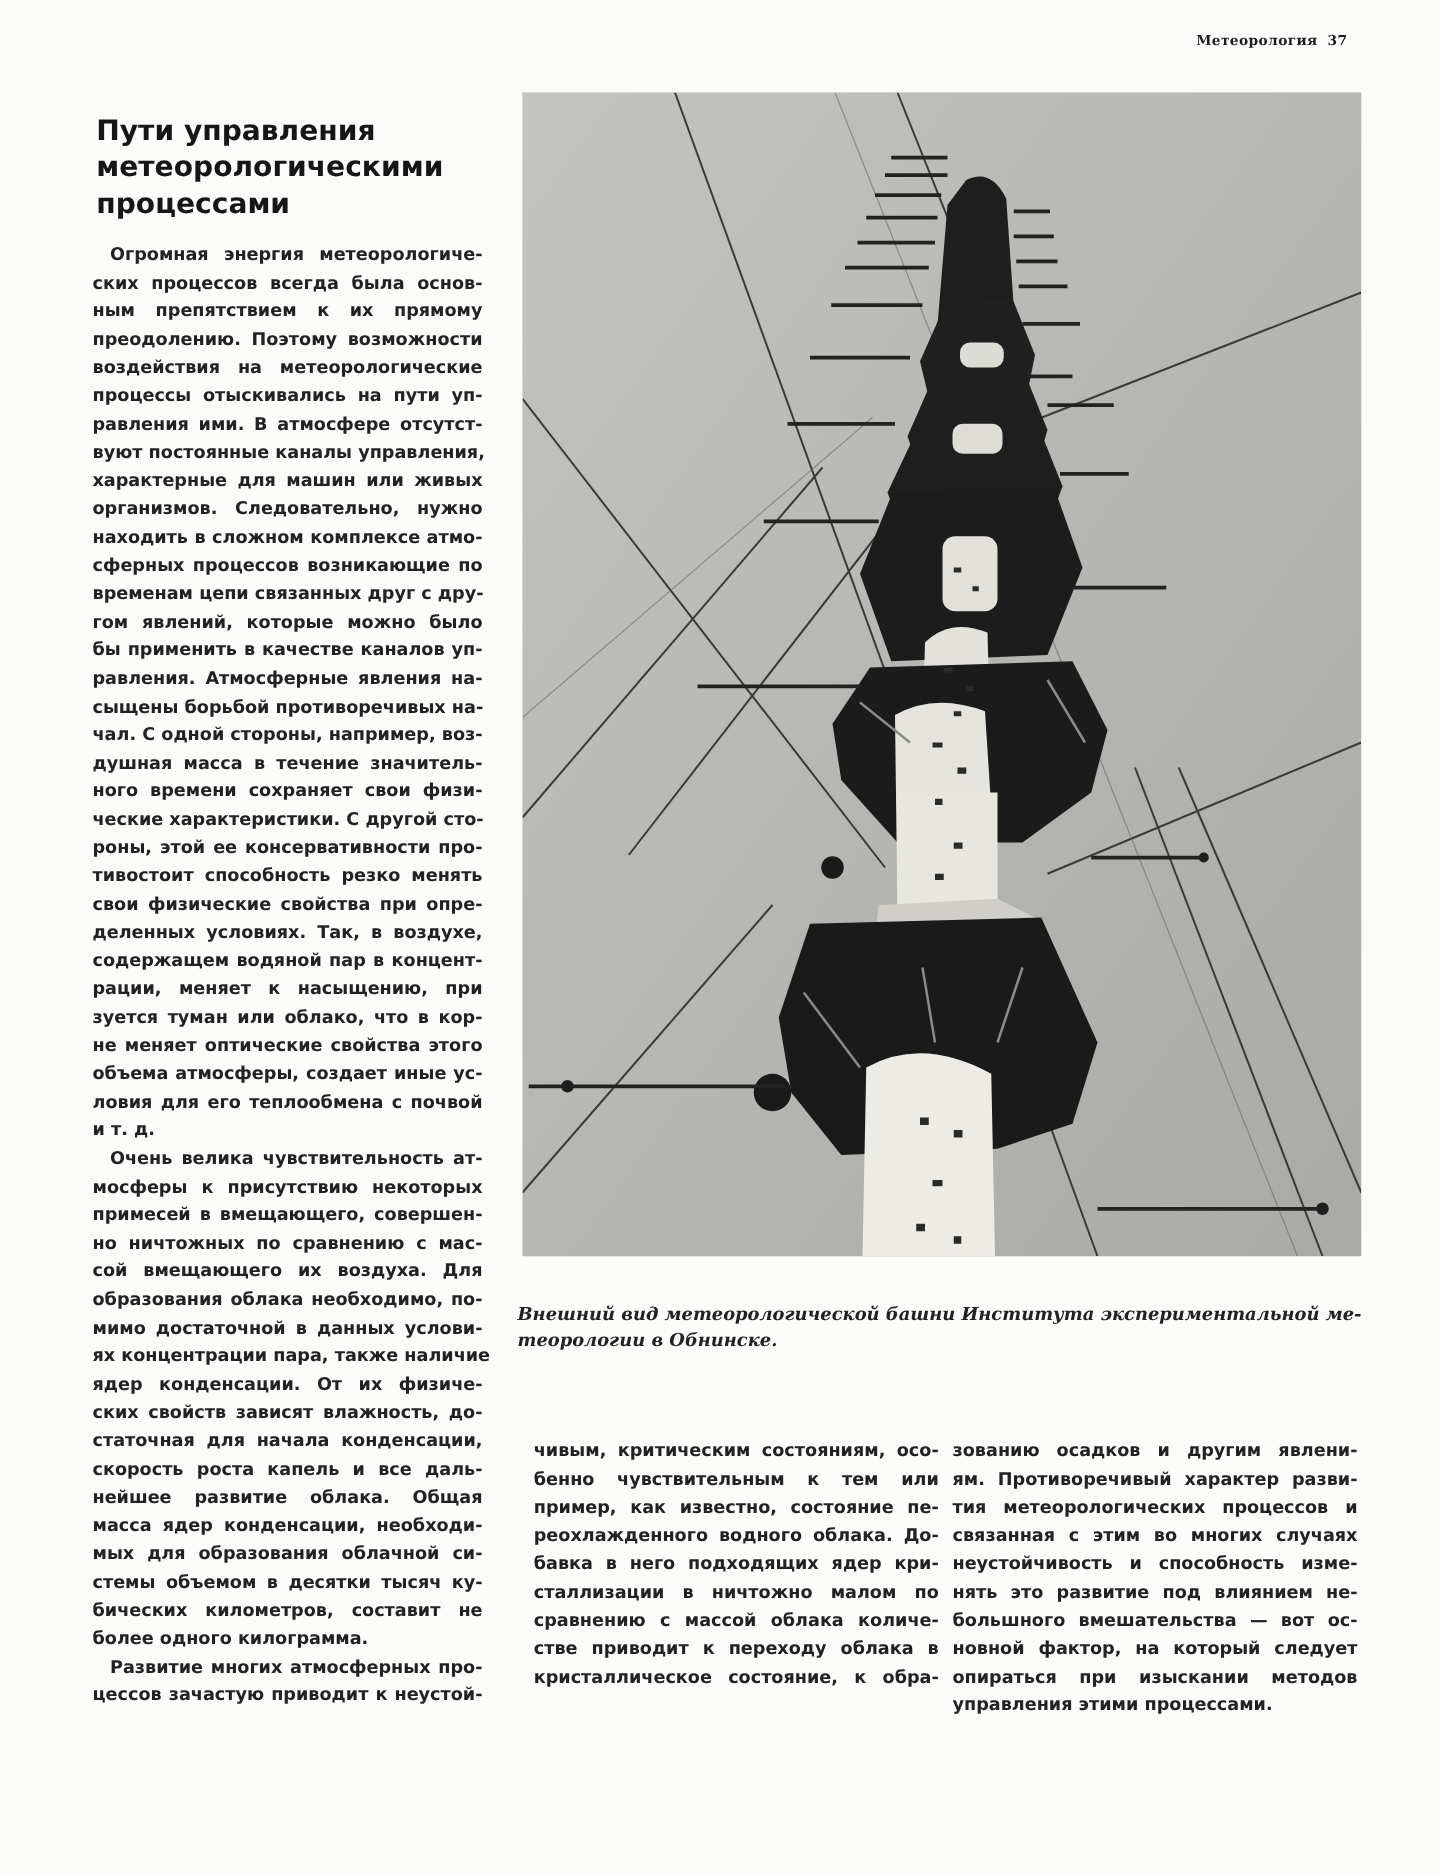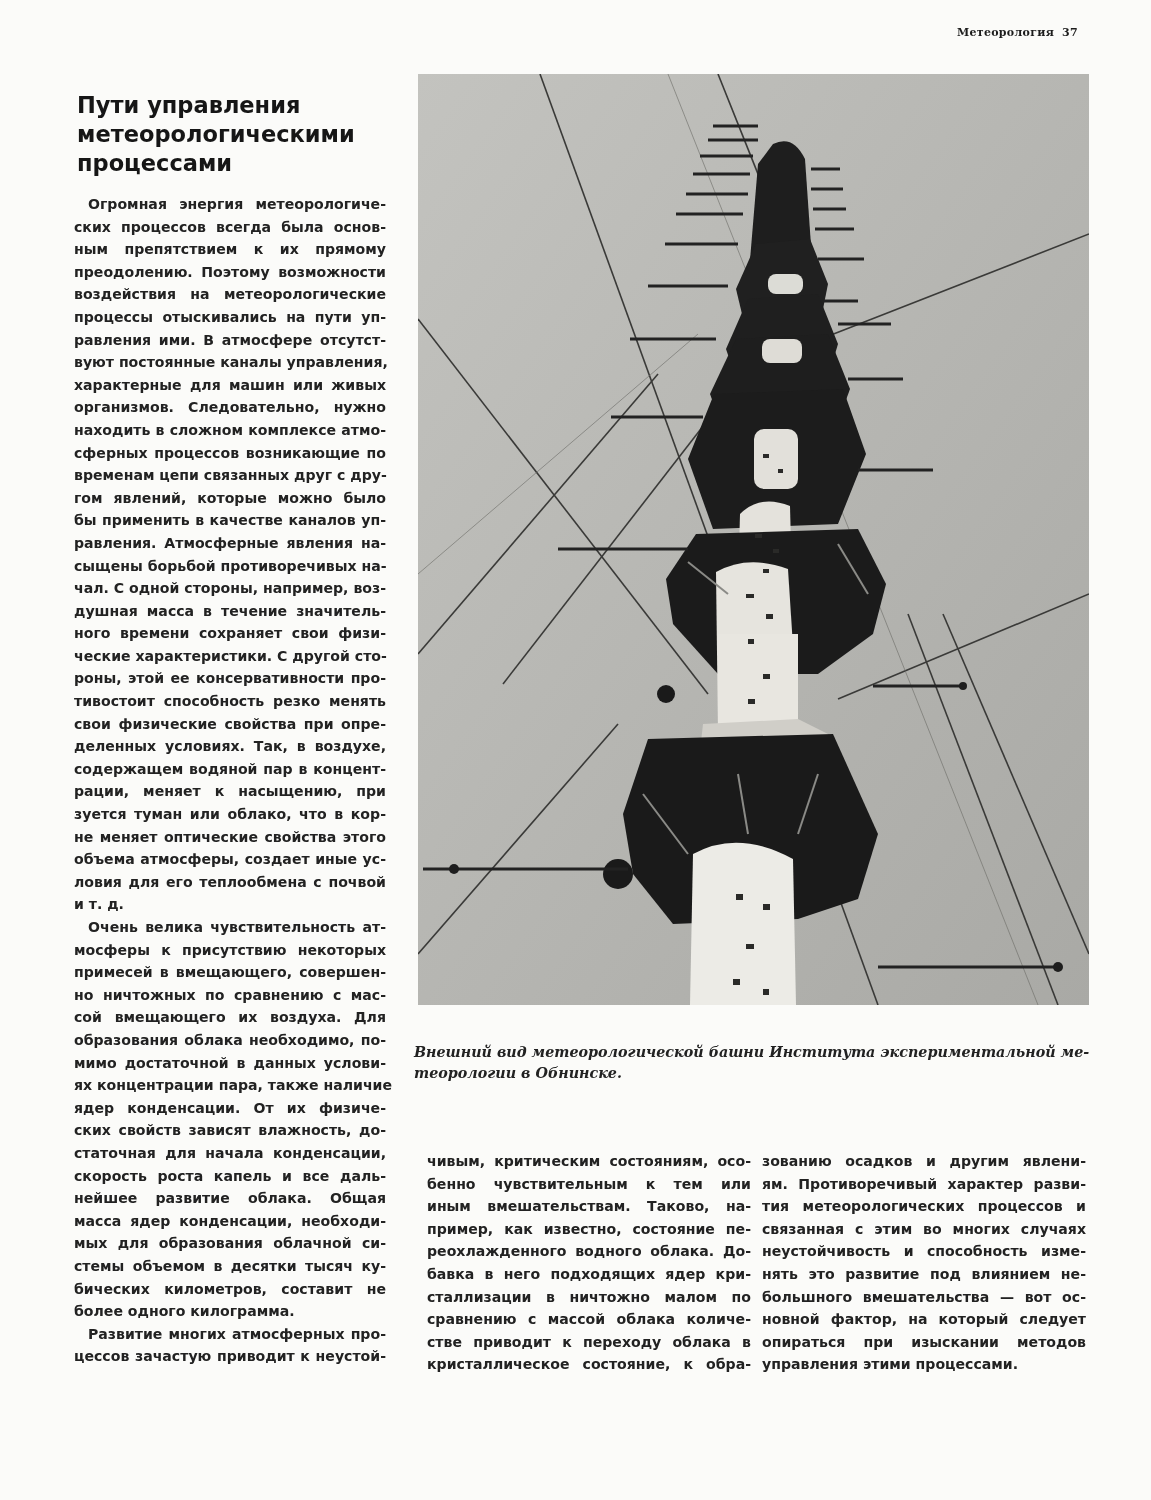--- a/index.html
+++ b/index.html
@@ -104,21 +104,20 @@
     <span class="line">мых для образования облачной си-</span>
     <span class="line">стемы объемом в десятки тысяч ку-</span>
     <span class="line">бических километров, составит не</span>
     <span class="line last">более одного килограмма.</span>
     <span class="line" style="text-indent: 14px;">Развитие многих атмосферных про-</span>
     <span class="line">цессов зачастую приводит к неустой-</span>
   </div>
 <div class="col" id="col2">
     <span class="line">чивым, критическим состояниям, осо-</span>
     <span class="line">бенно чувствительным к тем или</span>
-    <span class="line">иным вмешательствам. Таково, на-</span>
     <span class="line">пример, как известно, состояние пе-</span>
     <span class="line">реохлажденного водного облака. До-</span>
     <span class="line">бавка в него подходящих ядер кри-</span>
     <span class="line">сталлизации в ничтожно малом по</span>
     <span class="line">сравнению с массой облака количе-</span>
     <span class="line">стве приводит к переходу облака в</span>
     <span class="line">кристаллическое состояние, к обра-</span>
   </div>
 <div class="col" id="col3">
     <span class="line">зованию осадков и другим явлени-</span>

